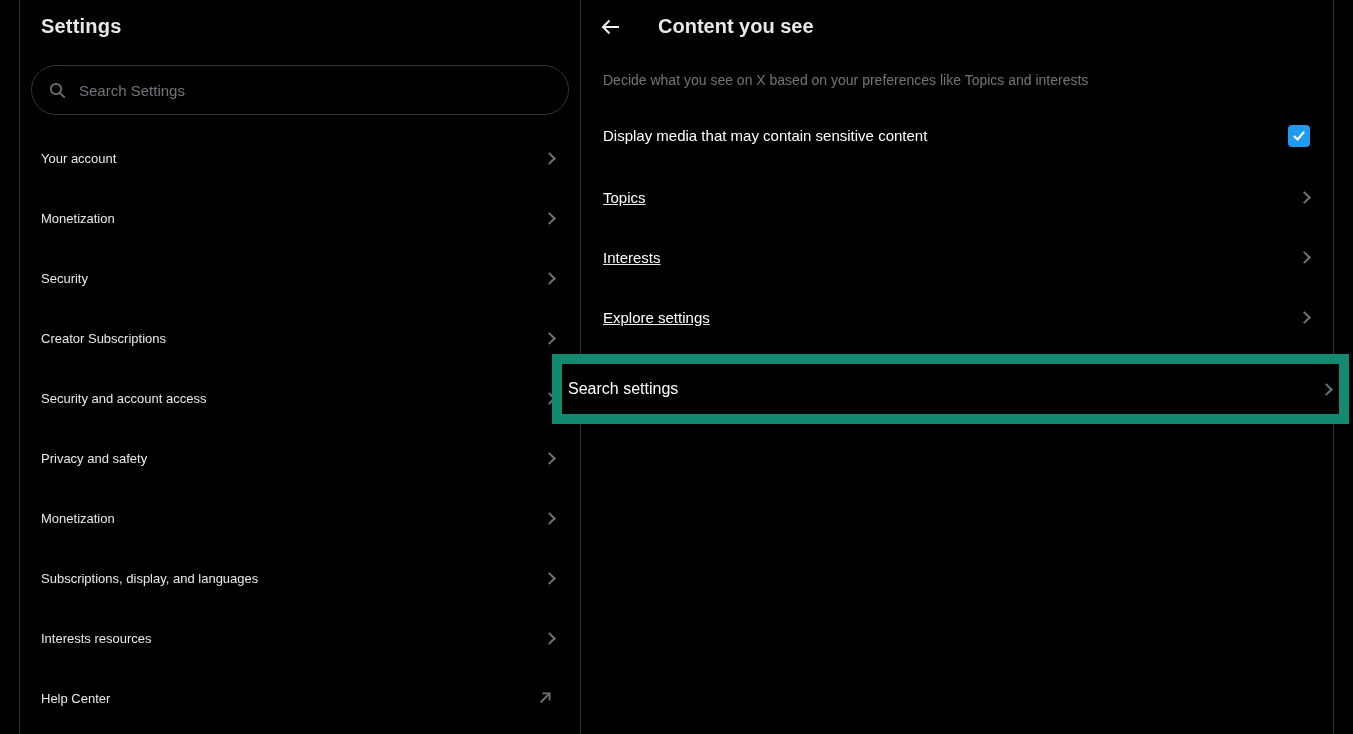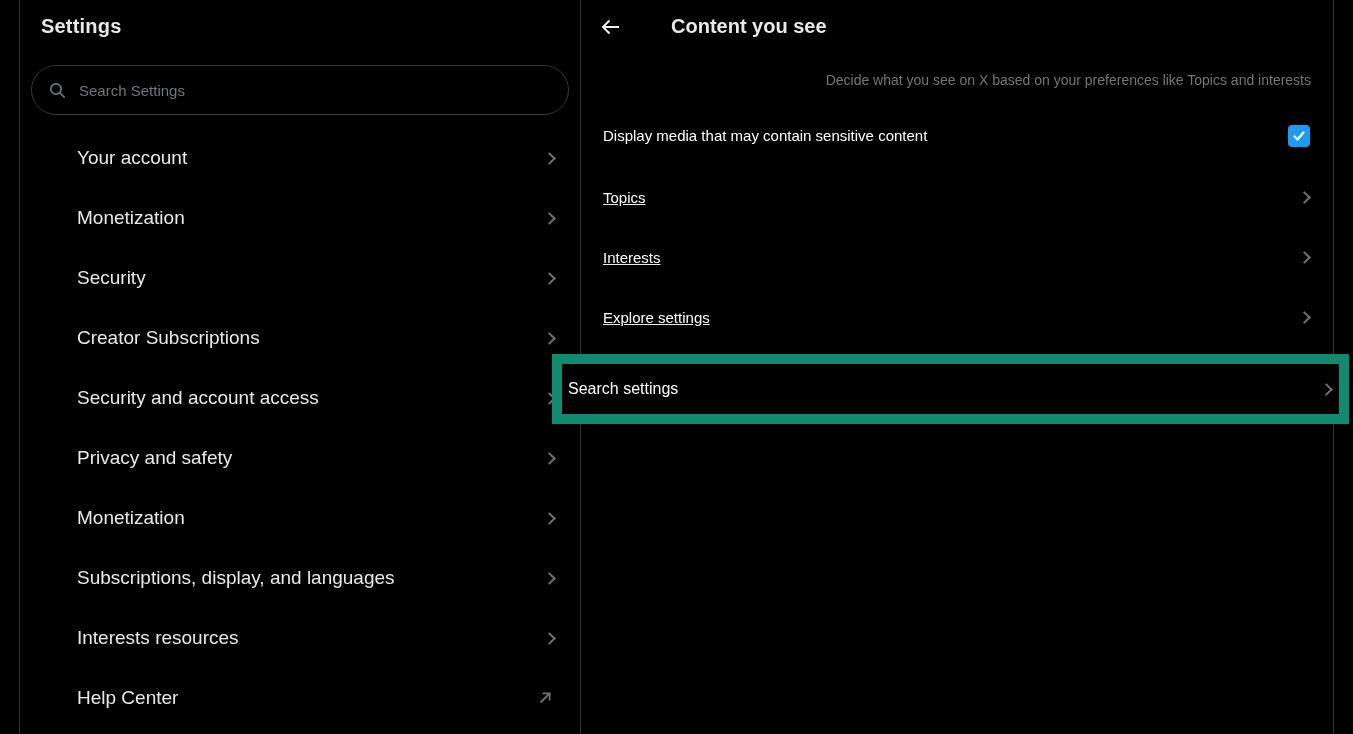--- a/index.html
+++ b/index.html
@@ -19,34 +19,34 @@
                border-radius:9999px; display:flex; align-items:center; padding-left:17px; }
   .searchbox .mag { flex:0 0 auto; display:flex; }
   .searchbox input { background:transparent; border:none; outline:none; color:#e7e9ea;
                      font-size:15px; margin-left:13px; width:420px;
                      font-family:"Liberation Sans", sans-serif; }
   .searchbox input::placeholder { color:#71767b; opacity:1; }
 
   .menu { margin-top:13px; }
   .menu-item { height:60px; display:flex; align-items:center; justify-content:space-between;
                padding:0 26px 0 21px; cursor:pointer; }
-  .menu-item .label { font-size:19px; color:#e7e9ea;margin-left:36px; }
+  .menu-item .label { font-size:13px; color:#e7e9ea; }
 
   .chev { width:9px; height:9px; border-top:2px solid #6e7378; border-right:2px solid #6e7378;
           transform:rotate(45deg); flex:0 0 auto; }
 
   
   .main { position:absolute; left:581px; top:0; bottom:0; width:753px;
           border-right:1px solid #2f3336; }
   .main-header { height:53px; display:flex; align-items:center; }
   .back-btn { width:36px; height:36px; margin-left:12px; border-radius:50%;
               display:flex; align-items:center; justify-content:center; cursor:pointer; background:transparent; border:none; }
-  .main-title { margin-left:42px; font-size:20px; font-weight:700; color:#e7e9ea; }
+  .main-title { margin-left:29px; font-size:20px; font-weight:700; color:#e7e9ea; }
 
-  .desc { margin:18px 22px 0 22px; font-size:14px; line-height:19px; color:#71767b;text-align:right; }
+  .desc { margin:18px 22px 0 22px; font-size:14px; line-height:19px; color:#71767b; }
 
   .sensitive-row { margin-top:14px; height:63px; display:flex; align-items:center;
                    justify-content:space-between; padding:0 23px 0 22px; cursor:pointer; }
   .row-label { font-size:15px; color:#ffffff; }
 
   .checkbox { width:22px; height:22px; border-radius:4px; background:#1d9bf0;
               display:flex; align-items:center; justify-content:center; flex:0 0 auto; cursor:pointer; }
 
   .nav-row { height:60px; display:flex; align-items:center; justify-content:space-between;
              padding:0 24px 0 22px; cursor:pointer;text-decoration:underline; }

